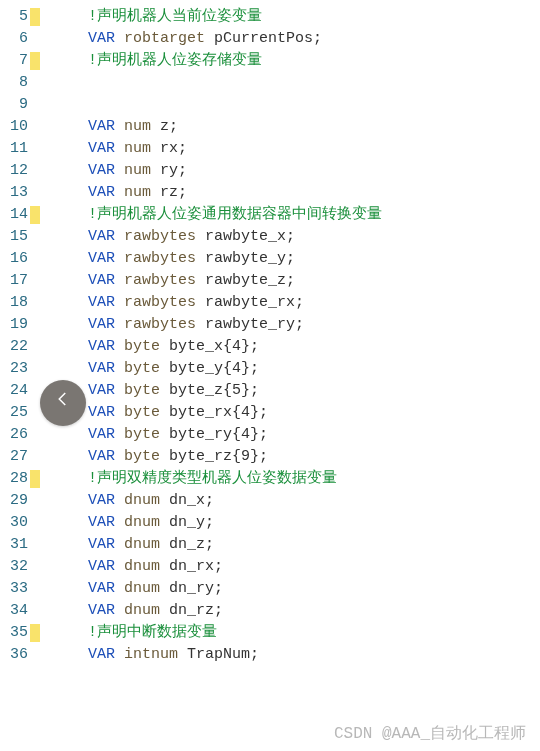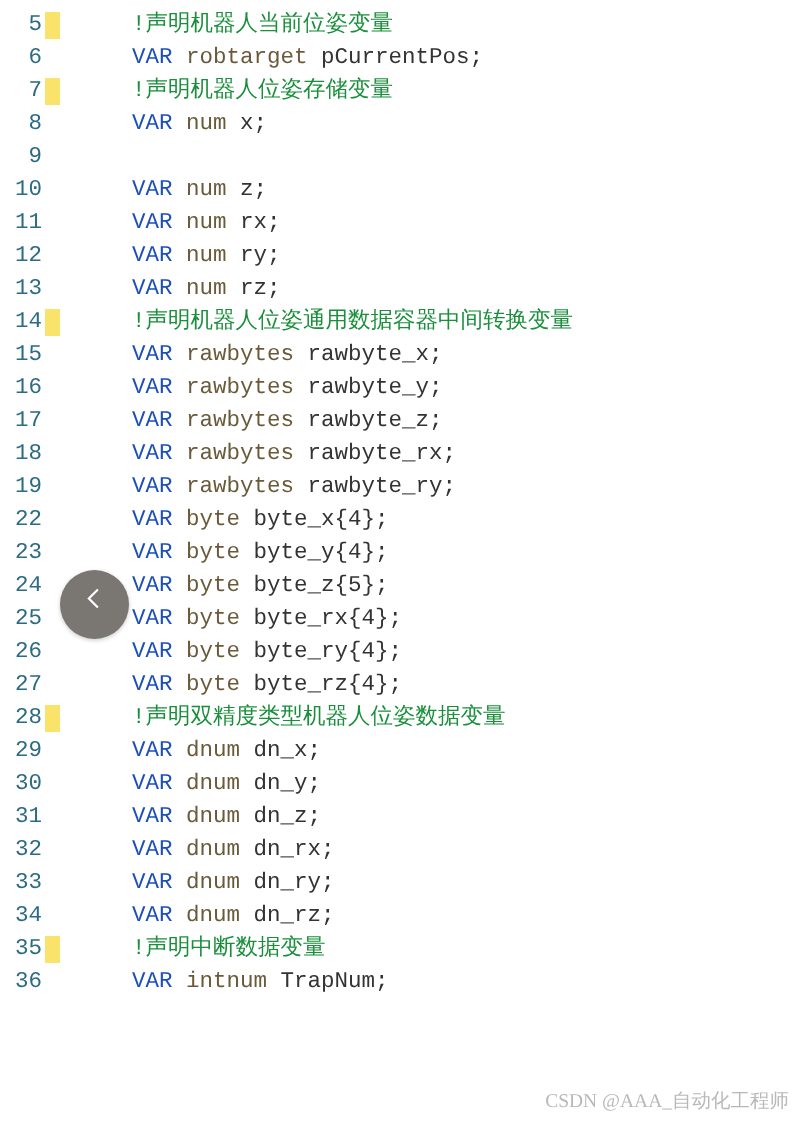--- a/index.html
+++ b/index.html
@@ -7,21 +7,21 @@
 .row{display:flex;align-items:flex-start;height:22px}
 .ln{width:28px;text-align:right;color:#2b6b83;padding-right:2px;flex:0 0 28px;user-select:none}
 .mk{width:10px;flex:0 0 10px;height:18px;margin-top:2px}
 .mk.on{background:#f9e36b}
 .ind{flex:0 0 48px}
 .code{white-space:pre}
 .cmt{color:#1a8f3b}
 .kw{color:#1d4fb8}
 .ty{color:#6a5a3a;filter:blur(.2px)}
 .id{color:#333}
-.watermark{position:absolute;right:14px;bottom:6px;font-family:Liberation Serif, serif;font-size:13px;color:#b8b8b8}
+.watermark{position:absolute;right:14px;bottom:6px;font-family:Liberation Mono, monospace;font-size:16px;color:#b8b8b8}
 .back-btn{position:absolute;left:40px;top:380px;width:46px;height:46px;border-radius:50%;background:#7a7672;display:flex;align-items:center;justify-content:center;cursor:pointer;box-shadow:0 1px 3px rgba(0,0,0,.2)}
 .back-btn svg{stroke:#fff;stroke-width:2;fill:none}
 </style>
 </head>
 <body>
 
 <div class="editor" id="editor">
     <div class="row">
       <div class="ln">5</div>
       <div class="mk on"></div>
@@ -37,21 +37,20 @@
     <div class="row">
       <div class="ln">7</div>
       <div class="mk on"></div>
       <div class="ind"></div>
       <div class="code"><span class="cmt">!声明机器人位姿存储变量</span></div>
     </div>
     <div class="row">
       <div class="ln">8</div>
       <div class="mk"></div>
       <div class="ind"></div>
-      <div class="code"><span class="kw">VAR</span><span class="id"> </span><span class="ty">num</span><span class="id"> x;</span></div>
     </div>
     <div class="row">
       <div class="ln">9</div>
       <div class="mk"></div>
       <div class="ind"></div>
     </div>
     <div class="row">
       <div class="ln">10</div>
       <div class="mk"></div>
       <div class="ind"></div>
@@ -138,21 +137,21 @@
     <div class="row">
       <div class="ln">26</div>
       <div class="mk"></div>
       <div class="ind"></div>
       <div class="code"><span class="kw">VAR</span><span class="id"> </span><span class="ty">byte</span><span class="id"> byte_ry{4};</span></div>
     </div>
     <div class="row">
       <div class="ln">27</div>
       <div class="mk"></div>
       <div class="ind"></div>
-      <div class="code"><span class="kw">VAR</span><span class="id"> </span><span class="ty">byte</span><span class="id"> byte_rz{4};</span></div>
+      <div class="code"><span class="kw">VAR</span><span class="id"> </span><span class="ty">byte</span><span class="id"> byte_rz{9};</span></div>
     </div>
     <div class="row">
       <div class="ln">28</div>
       <div class="mk on"></div>
       <div class="ind"></div>
       <div class="code"><span class="cmt">!声明双精度类型机器人位姿数据变量</span></div>
     </div>
     <div class="row">
       <div class="ln">29</div>
       <div class="mk"></div>

